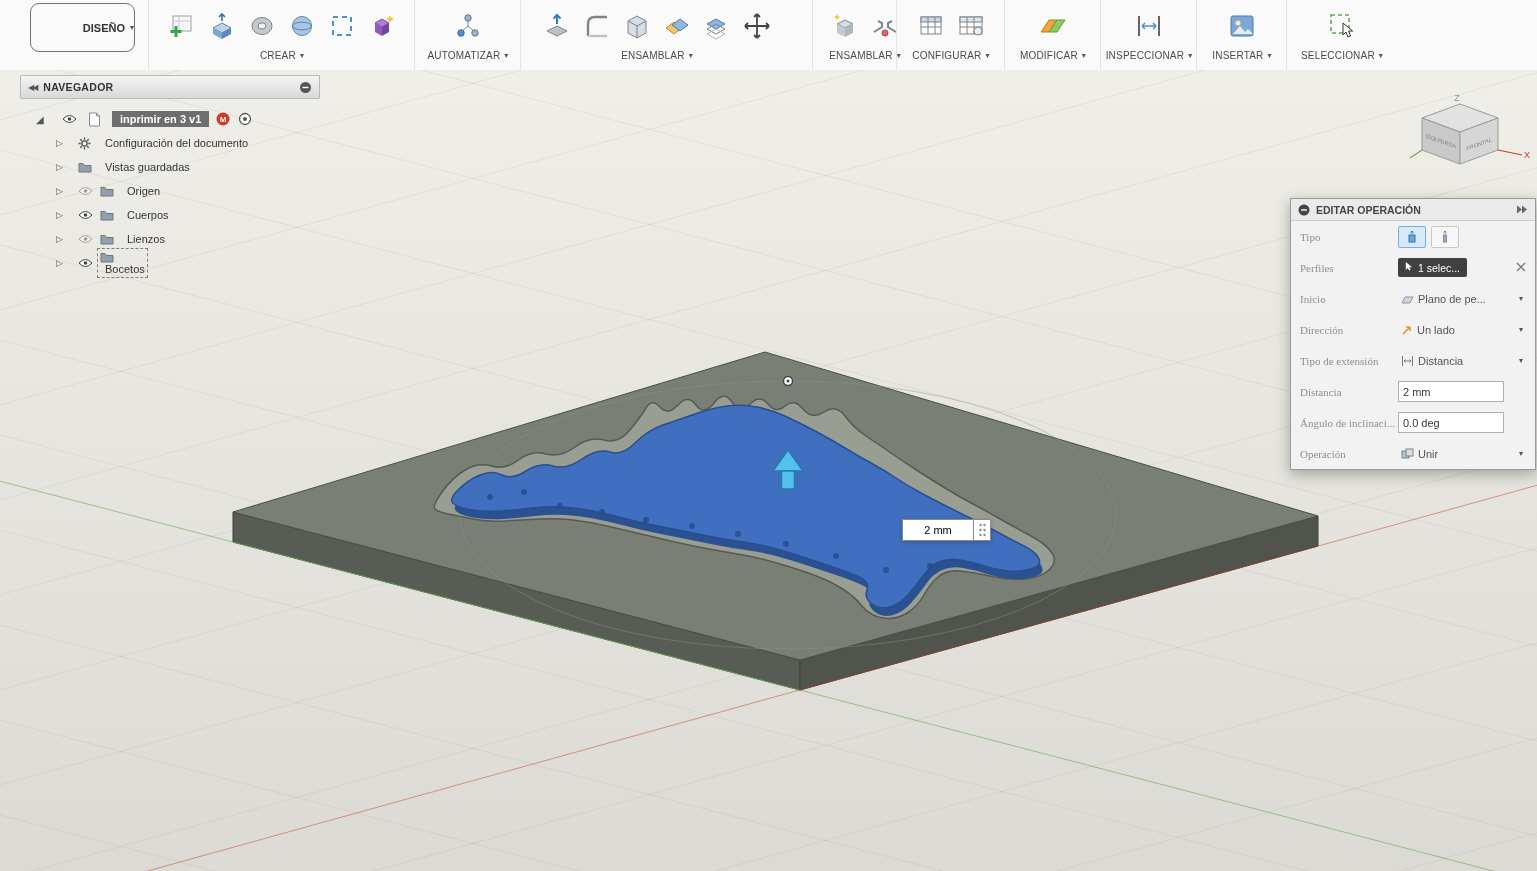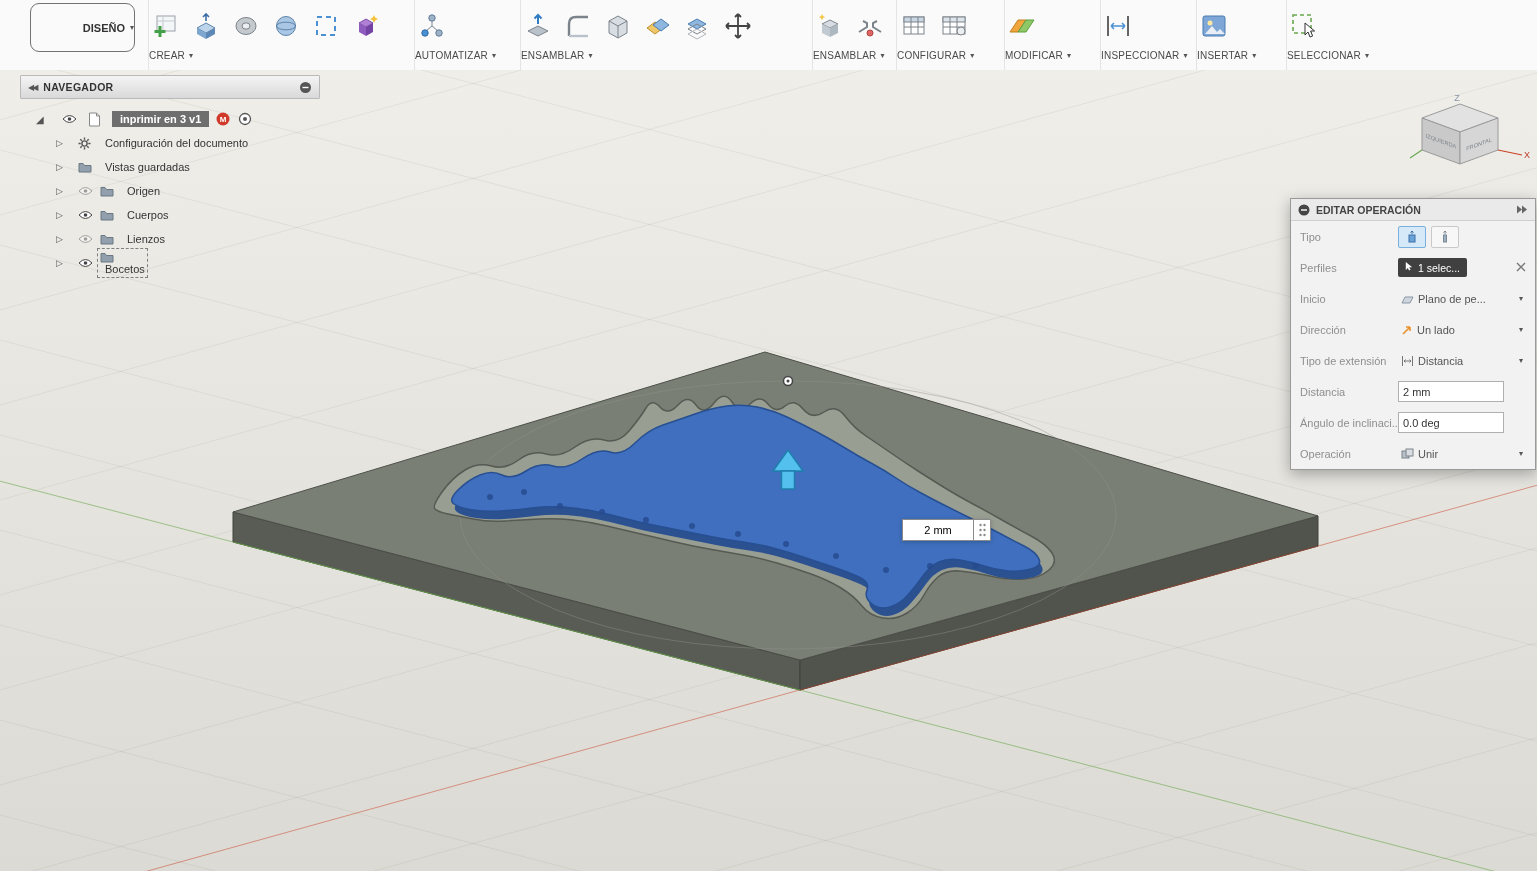--- a/index.html
+++ b/index.html
@@ -3,21 +3,21 @@
 <meta charset="utf-8">
 <style>
   html,body{margin:0;padding:0;}
   body{font-family:"Liberation Sans","DejaVu Sans",sans-serif;-webkit-font-smoothing:antialiased;}
   #app{position:relative;width:1537px;height:871px;overflow:hidden;background:#fff;}
 
   
   .toolbar{position:absolute;left:0;top:0;width:1537px;height:70px;background:#fafafa;border-bottom:1px solid #dcdcdc;}
   .design-box{position:absolute;left:30px;top:3px;width:103px;height:47px;border:1px solid #737373;border-radius:9px;background:#fafafa;display:flex;align-items:center;justify-content:flex-end;gap:5px;font-size:11px;font-weight:bold;color:#333;cursor:default;}
   .caret{font-size:8px;color:#555;line-height:1;}
-  .tb-group{position:absolute;top:0;height:70px;border-left:1px solid #e4e4e4;display:flex;flex-direction:column;align-items:flex-start;}
+  .tb-group{position:absolute;top:0;height:70px;border-left:1px solid #e4e4e4;display:flex;flex-direction:column;align-items:center;}
   .tb-icons{display:flex;align-items:center;justify-content:center;gap:6px;height:48px;margin-top:2px;}
   .tb-btn{width:34px;height:34px;display:flex;align-items:center;justify-content:center;border-radius:2px;}
   .tb-label{font-size:10px;color:#4a4a4a;letter-spacing:.2px;display:flex;align-items:center;gap:4px;margin-top:0px;}
   .g-crear{left:148px;width:266px;}
   .g-auto{left:414px;width:106px;}
   .g-modif{left:520px;width:272px;}
   .g-ensam{left:812px;width:104px;}
   .g-config{left:896px;width:108px;}
   .g-constr{left:1004px;width:96px;}
   .g-inspec{left:1100px;width:96px;}
@@ -45,21 +45,21 @@
   .doc-chip{background:#6e6e6e;color:#fff;padding:2px 8px;font-size:11px;margin-left:2px;font-weight:bold;}
   .nav-label{margin-left:5px;}
   .eye-off{opacity:.45;}
   .sel-dash{display:flex;align-items:flex-start;outline:1px dashed #808080;outline-offset:2px;flex-direction:column;}
 
   
   .dialog{position:absolute;left:1290px;top:128px;width:244px;background:#f2f2f2;border:1px solid #9a9a9a;box-shadow:0 4px 14px rgba(0,0,0,.3);font-size:11px;}
   .dlg-title{height:21px;background:#eaeaea;border-bottom:1px solid #cfcfcf;display:flex;align-items:center;padding:0 7px;font-weight:bold;font-size:10.5px;color:#444;gap:6px;}
   .dlg-title .spacer{flex:1;}
   .dlg-row{height:31px;display:flex;align-items:center;padding:0 9px;}
-  .dlg-label{flex:1;color:#8f8f8f;white-space:nowrap;overflow:hidden;}
+  .dlg-label{flex:1;color:#8f8f8f;white-space:nowrap;overflow:hidden;font-family:Liberation Serif, serif;}
   .dlg-control{width:128px;display:flex;align-items:center;}
   .dd{flex:1;display:flex;align-items:center;gap:4px;color:#555;height:20px;padding:0 2px;border:1px solid transparent;border-radius:2px;}
   .dd .dd-text{flex:1;white-space:nowrap;overflow:hidden;}
   .chip{background:#404040;color:#fff;height:19px;display:flex;align-items:center;gap:4px;padding:0 7px;border-radius:2px;font-size:10.5px;}
   .xclose{margin-left:auto;color:#777;}
   .txt-input{width:96px;height:19px;border:1px solid #b0b0b0;background:#fff;font-size:11px;padding:0 4px;color:#333;font-family:"Liberation Sans","DejaVu Sans",sans-serif;}
   .type-btn{width:26px;height:20px;border:1px solid #c9c9c9;background:#f7f7f7;border-radius:2px;display:flex;align-items:center;justify-content:center;margin-right:5px;}
   .type-btn.sel{border-color:#7ab0dd;background:#d6e9f8;}
   .dlg-footer{height:29px;border-top:1px solid #d0d0d0;background:#efefef;display:flex;align-items:center;padding:0 8px;gap:8px;}
   .dlg-footer .spacer{flex:1;}

